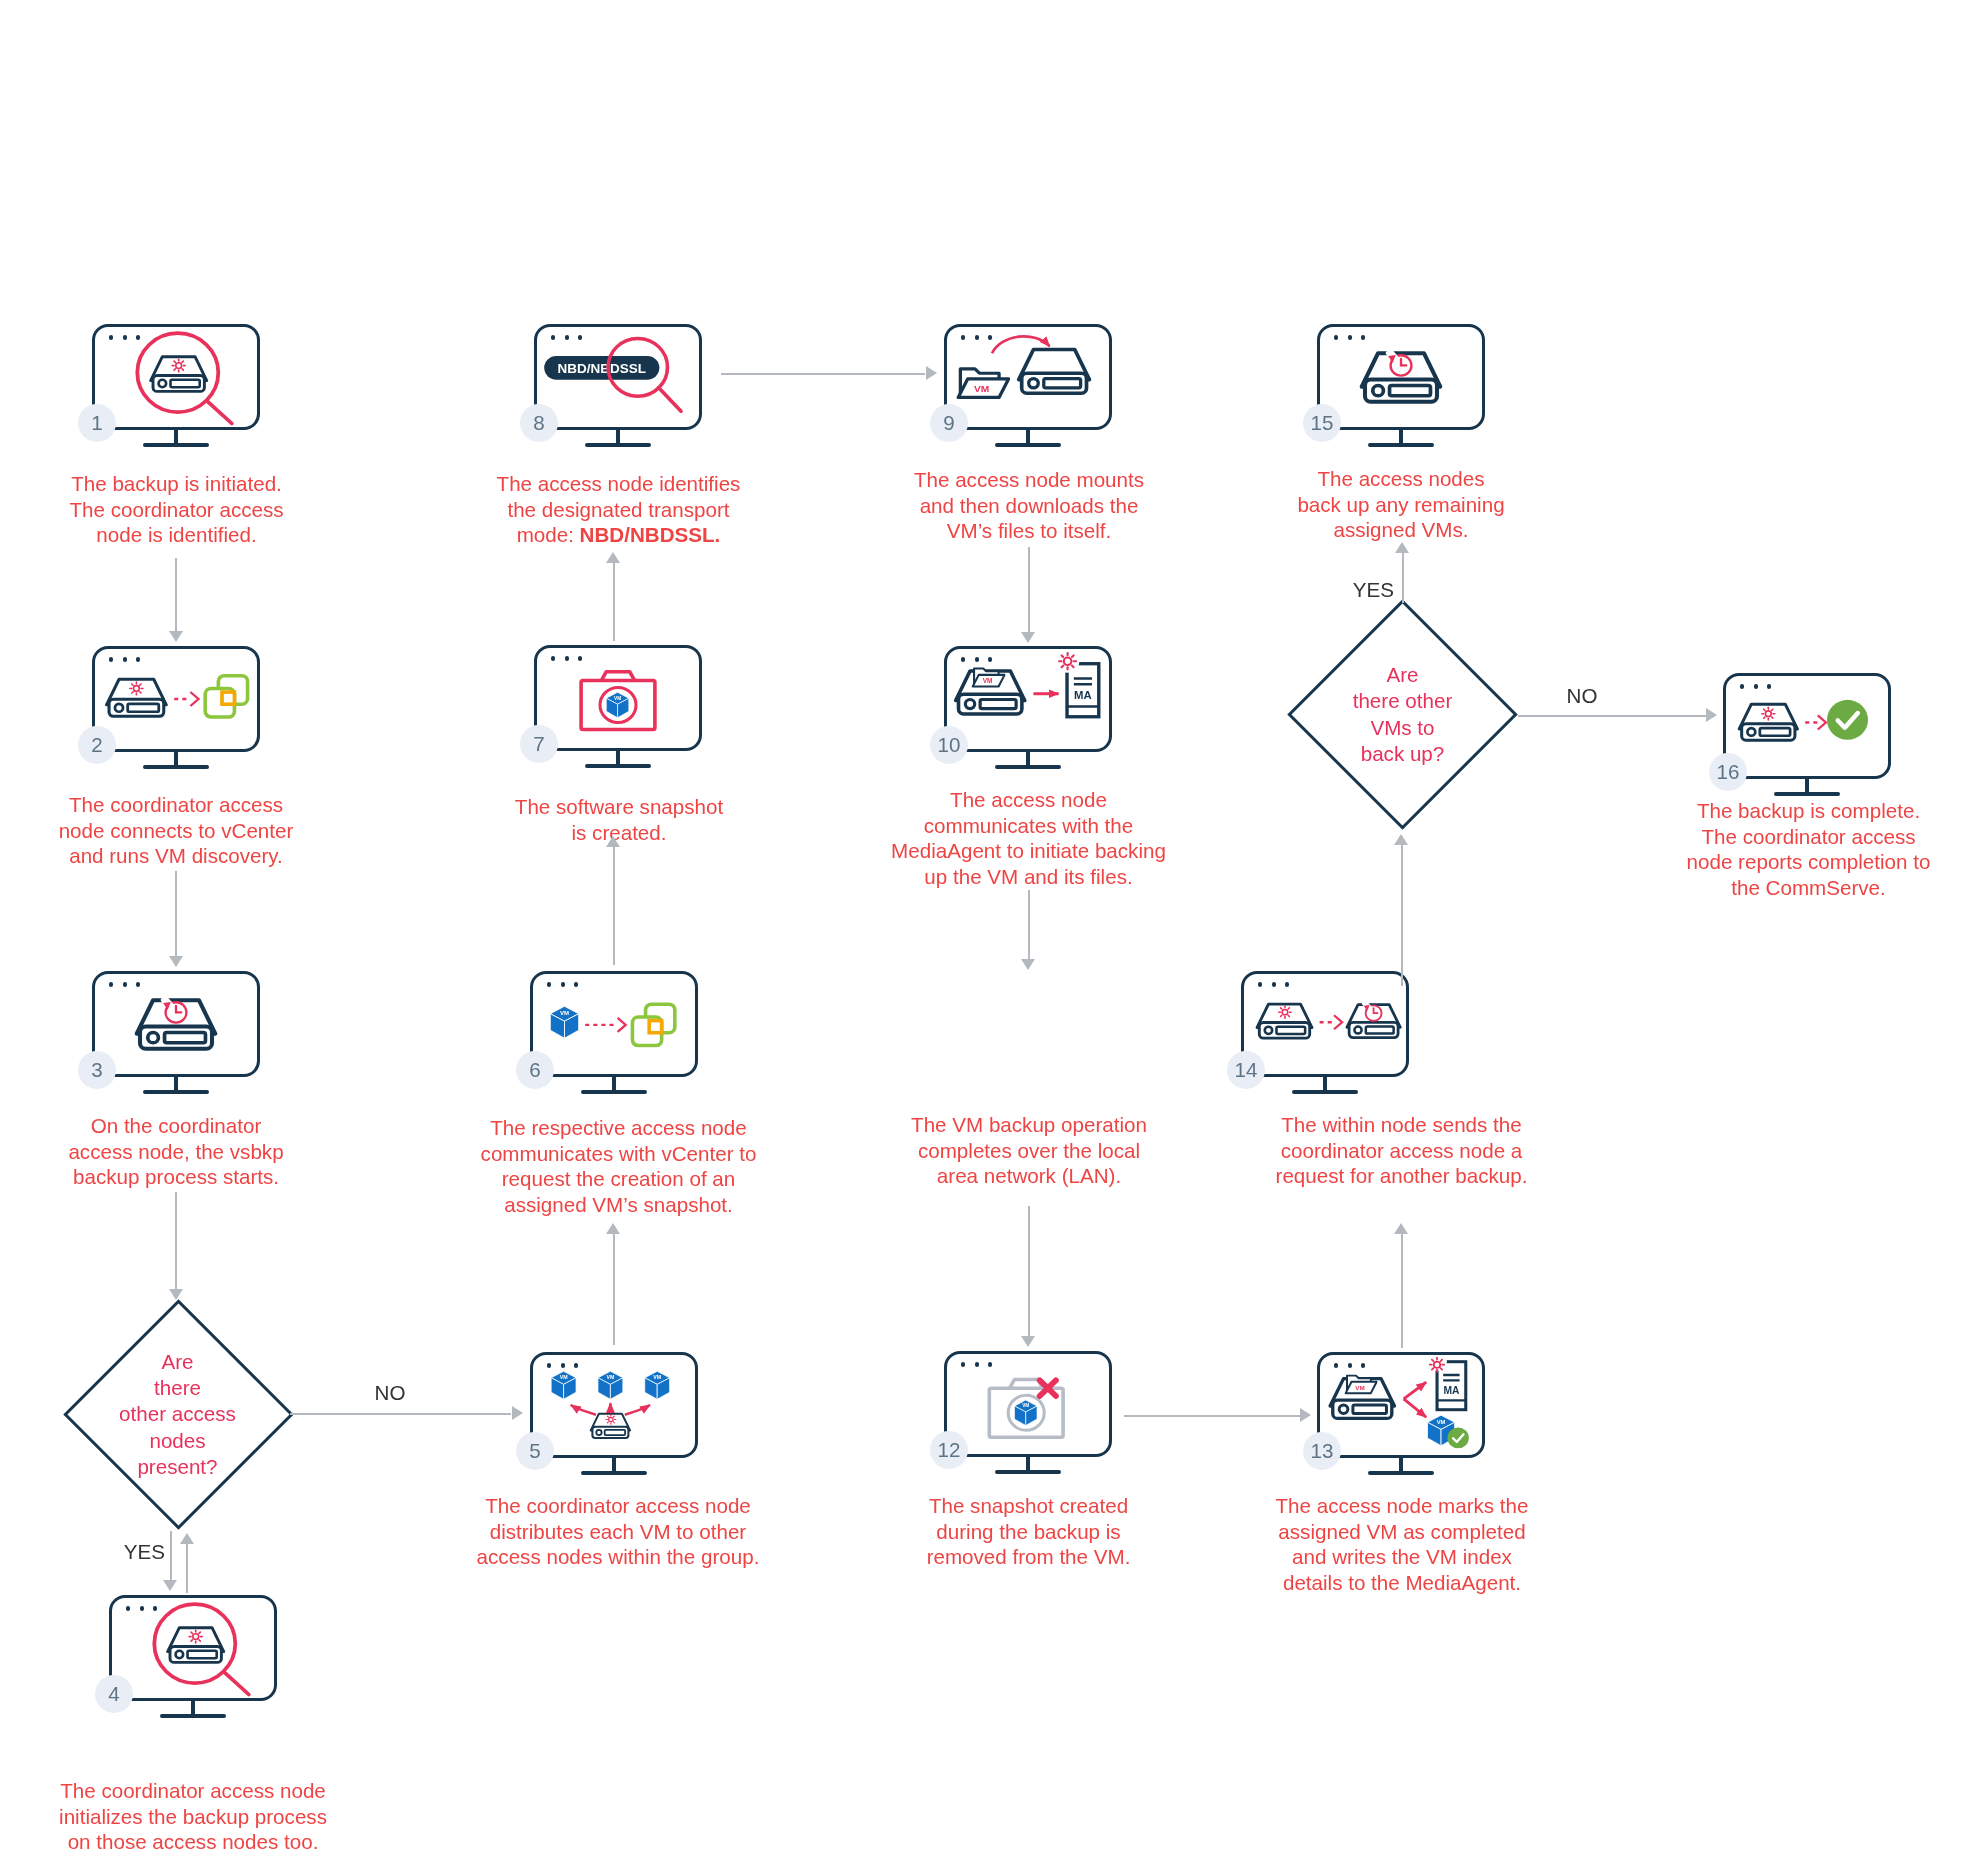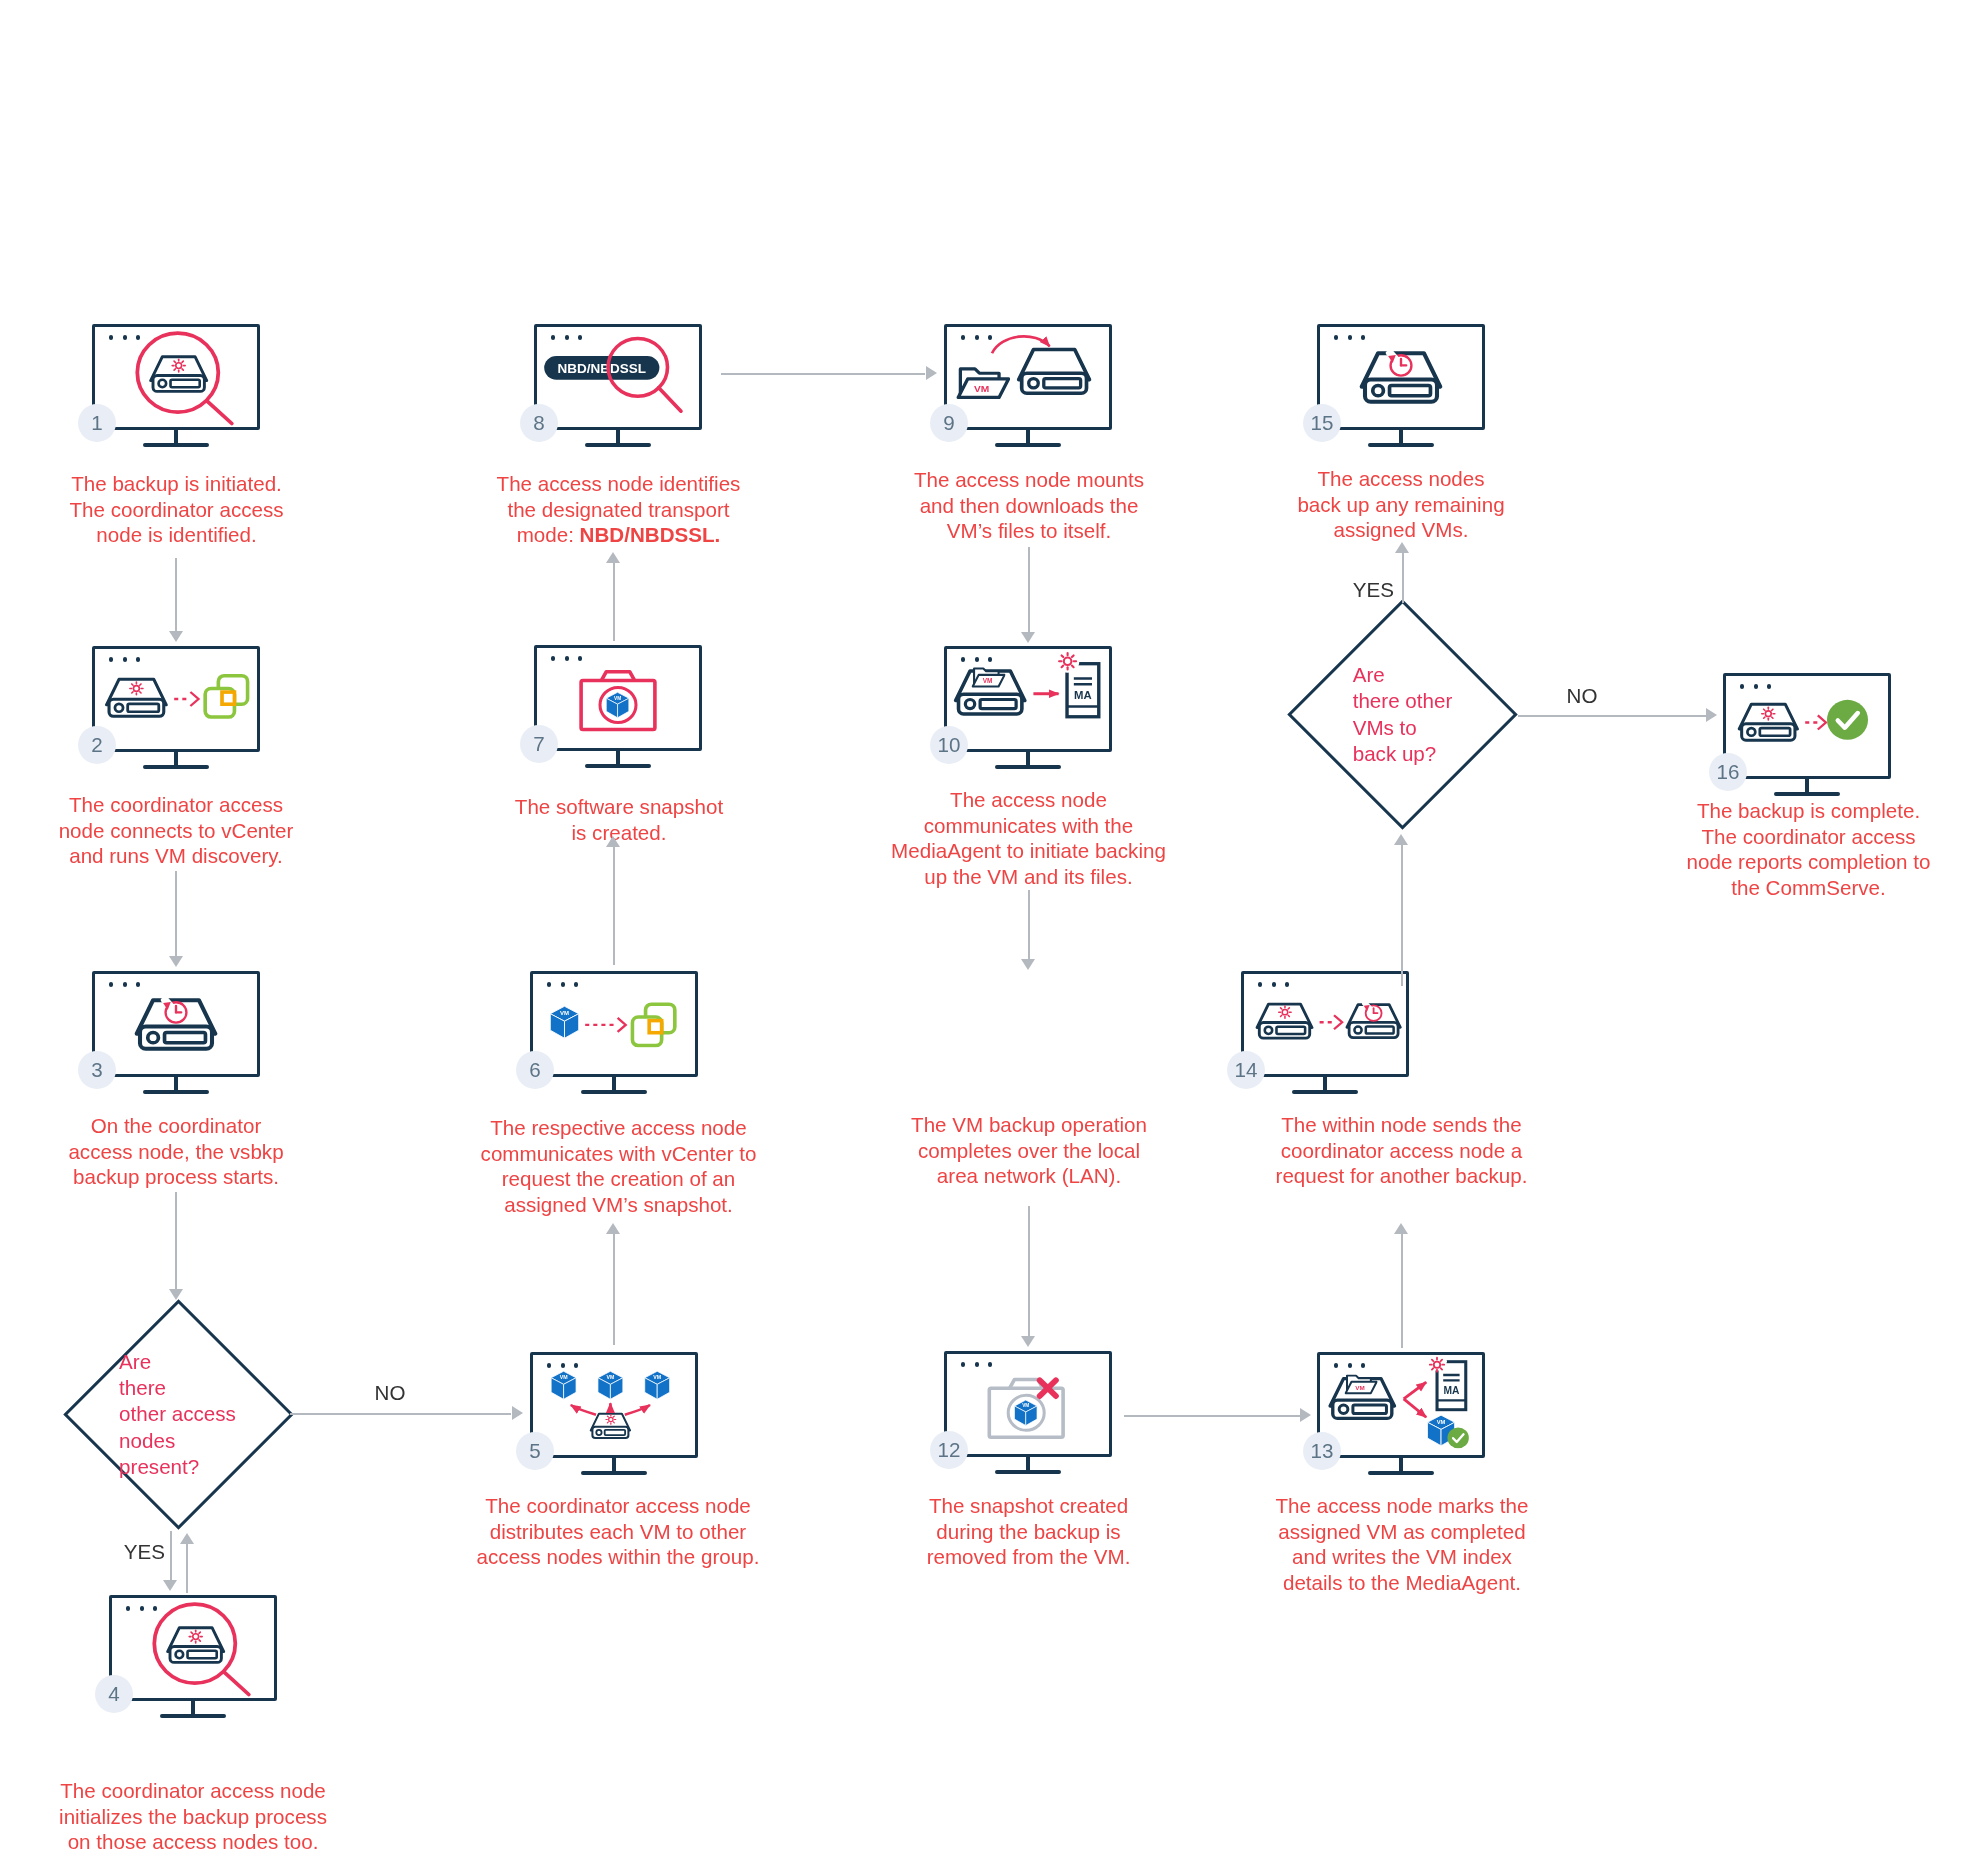--- a/index.html
+++ b/index.html
@@ -1,35 +1,35 @@
 <!DOCTYPE html>
 <html style="font-size:15px"><head>
 <meta charset="utf-8">
 <style>
   html,body{margin:0;padding:0;background:#fff;}
   #canvas{position:relative;width:1968px;height:1875px;background:#fff;overflow:hidden;
           font-family:"Liberation Sans",sans-serif;color:#2d2d2d;}
-  .monitor{position:absolute;width:162px;height:100px;border:3.3px solid #17354d;border-radius:2px;background:#fff;}
+  .monitor{position:absolute;width:162px;height:100px;border:3.3px solid #17354d;border-radius:16px;background:#fff;}
   .dots{position:absolute;left:14px;top:8.4px;display:flex;gap:9.4px;z-index:2;}
   .dots i{width:4.2px;height:4.2px;border-radius:50%;background:#17354d;display:block;}
   .art{position:absolute;left:0;top:0;width:162px;height:100px;}
   .neck{position:absolute;left:50%;margin-left:-1.9px;top:100px;width:3.7px;height:16px;background:#17354d;}
   .base{position:absolute;left:50%;margin-left:-33px;top:116px;width:66px;height:3.7px;border-radius:1.9px;background:#17354d;}
   .badge{position:absolute;left:-17px;top:77px;width:38px;height:38px;border-radius:50%;background:#e9eef6;
          color:#5d7486;font-size:20.6px;display:flex;align-items:center;justify-content:center;z-index:3;}
   .caption{position:absolute;font-size:20.6px;line-height:1.24;text-align:center;white-space:pre-line;color:#ef4444;}
   .vl{position:absolute;width:1.9px;background:#b4b9c0;}
   .hl{position:absolute;height:1.9px;background:#b4b9c0;}
   .ah-d{position:absolute;width:0;height:0;border-left:7.5px solid transparent;border-right:7.5px solid transparent;border-top:11.2px solid #b4b9c0;}
   .ah-u{position:absolute;width:0;height:0;border-left:7.5px solid transparent;border-right:7.5px solid transparent;border-bottom:11.2px solid #b4b9c0;}
   .ah-r{position:absolute;width:0;height:0;border-top:7.5px solid transparent;border-bottom:7.5px solid transparent;border-left:11.2px solid #b4b9c0;}
   .branch{position:absolute;font-size:20.6px;color:#333;}
   .diamond{position:absolute;width:157px;height:157px;border:3.3px solid #17354d;background:#fff;transform:rotate(45deg);}
   .diamond-label{position:absolute;width:131px;height:131px;display:flex;align-items:center;justify-content:center;
-                 text-align:left;color:#e8315b;font-size:20.6px;line-height:1.28;white-space:pre-line;}
+                 text-align:center;color:#e8315b;font-size:20.6px;line-height:1.28;white-space:pre-line;}
 </style>
 </head>
 <body>
 
 <svg width="0" height="0" style="position:absolute">
   <defs>
     <marker id="mh-red" markerUnits="userSpaceOnUse" markerWidth="13" markerHeight="11" refX="11" refY="5" orient="auto">
       <path d="M0,0 L12,5 L0,10 Z" fill="#e8315b"></path>
     </marker>
     <symbol id="i-drive" viewBox="0 0 110 74">

